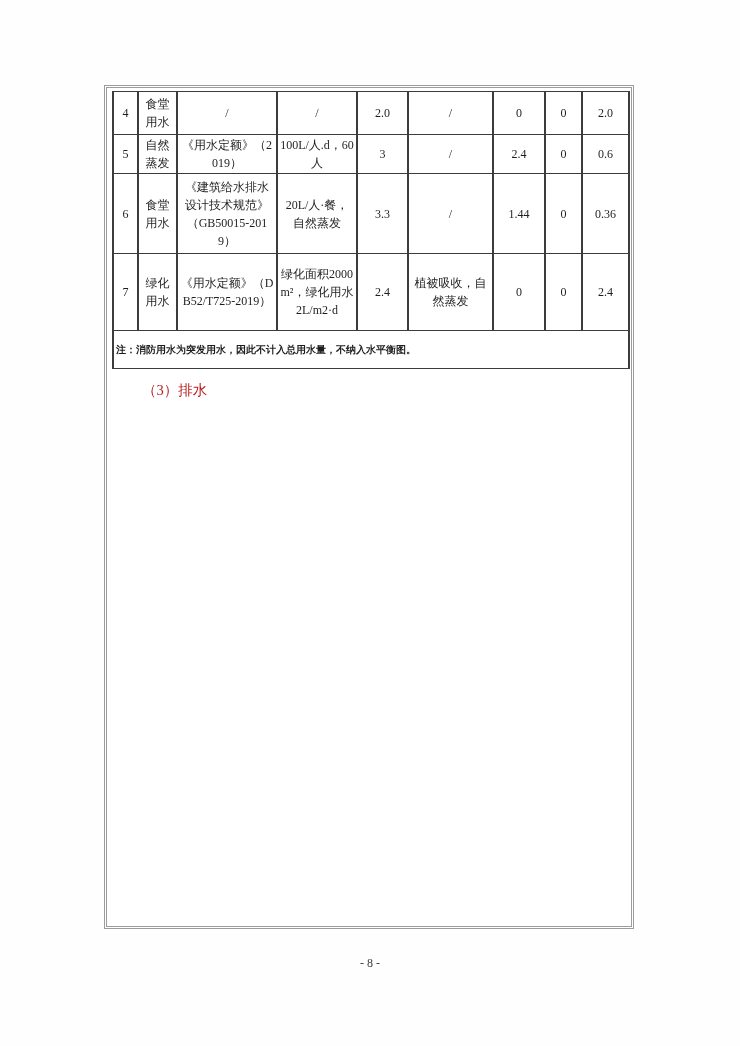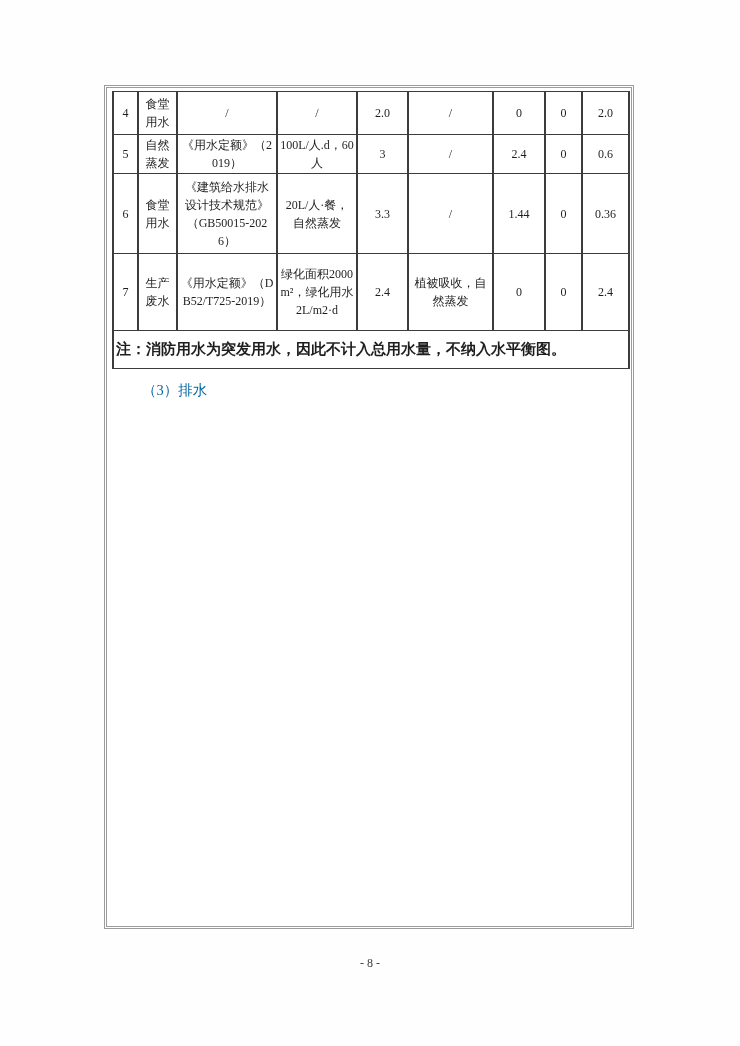--- a/index.html
+++ b/index.html
@@ -43,30 +43,30 @@
   }
   table.watertable tr:nth-child(1) { height: 43px; }
   table.watertable tr:nth-child(2) { height: 37px; }
   table.watertable tr:nth-child(3) { height: 80px; }
   table.watertable tr:nth-child(4) { height: 77px; }
   table.watertable tr:nth-child(5) { height: 38px; }
   table.watertable tr:nth-child(6) { height: 25px; }
   td.note-cell {
     text-align: left;
     font-weight: bold;
-    font-size: 15px;
+    font-size: 10px;
     padding: 2px 4px;
     line-height: 1.4;
   }
   .body-text {
     margin: 6px 14px 0 6px;
     font-size: 14.5px;
     line-height: 30px;
     text-align: justify;
-    color: #0369a1;
+    color: #b91c1c;
   }
   .body-text p { margin: 0; text-indent: 2em; }
   .page-number {
     position: absolute;
     left: 0;
     top: 956px;
     width: 100%;
     text-align: center;
     font-size: 12px;
     color: #3a3a3a;
@@ -109,31 +109,31 @@
           <td>100L/人.d，60 人</td>
           <td>3</td>
           <td>/</td>
           <td>2.4</td>
           <td>0</td>
           <td>0.6</td>
         </tr>
         <tr>
           <td>6</td>
           <td>食堂用水</td>
-          <td>《建筑给水排水设计技术规范》（GB50015-2026）</td>
+          <td>《建筑给水排水设计技术规范》（GB50015-2019）</td>
           <td>20L/人·餐，自然蒸发</td>
           <td>3.3</td>
           <td>/</td>
           <td>1.44</td>
           <td>0</td>
           <td>0.36</td>
         </tr>
         <tr>
           <td>7</td>
-          <td>生产废水</td>
+          <td>绿化用水</td>
           <td>《用水定额》（DB52/T725-2019）</td>
           <td>绿化面积2000m²，绿化用水2L/m2·d</td>
           <td>2.4</td>
           <td>植被吸收，自然蒸发</td>
           <td>0</td>
           <td>0</td>
           <td>2.4</td>
         </tr>
         <tr>
           <td colspan="9" class="note-cell">注：消防用水为突发用水，因此不计入总用水量，不纳入水平衡图。</td>

